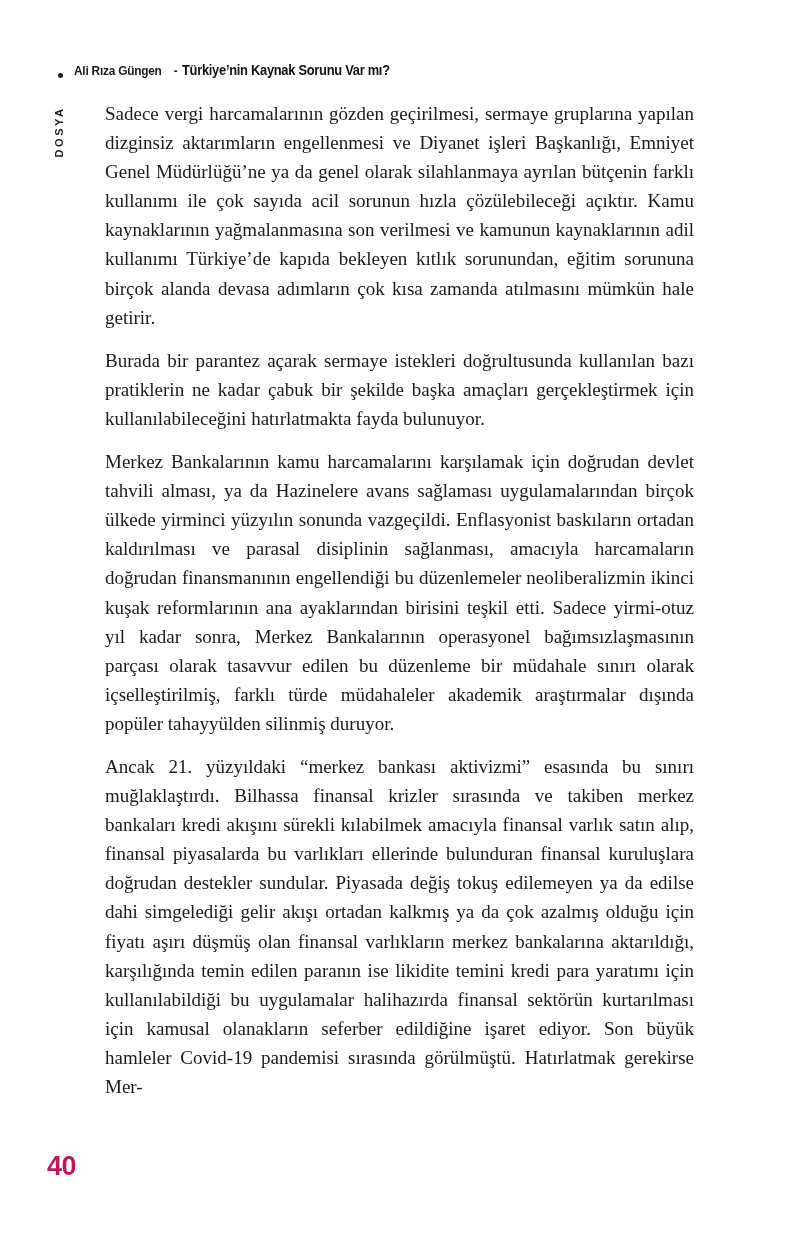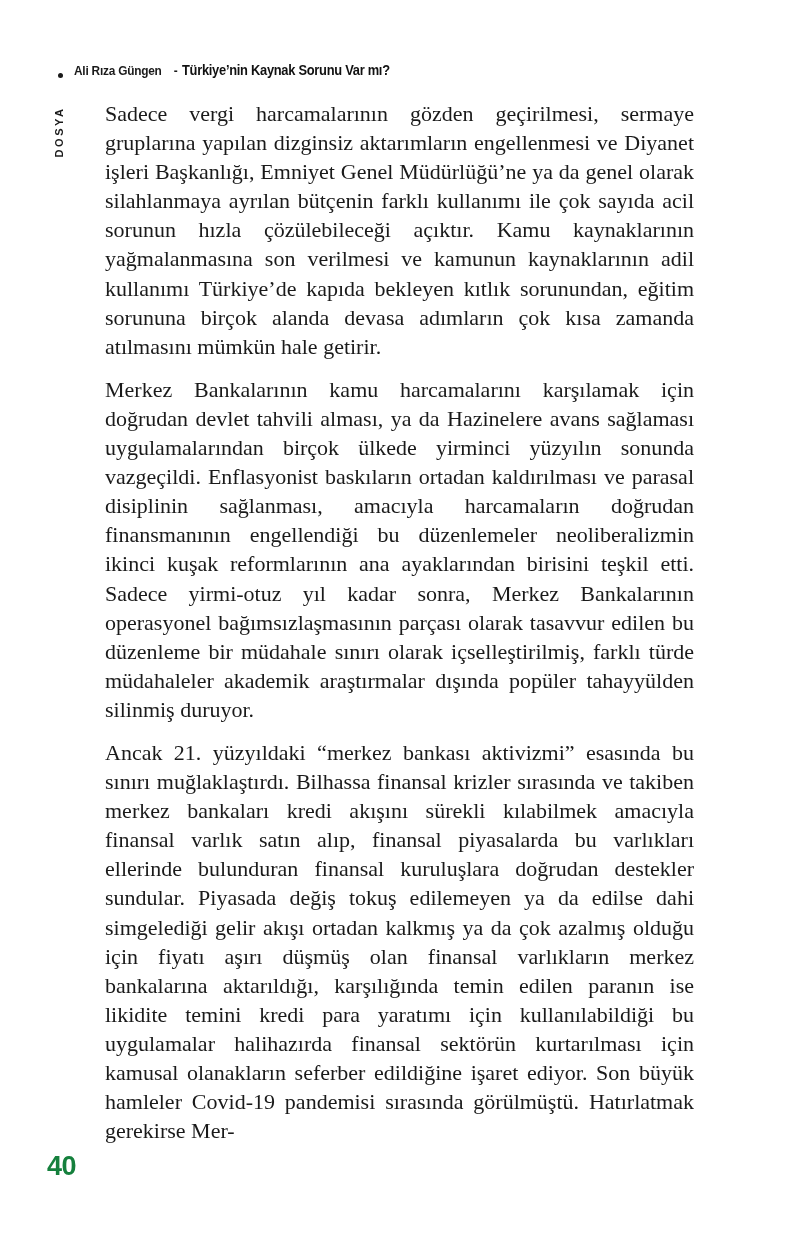--- a/index.html
+++ b/index.html
@@ -87,55 +87,56 @@
   #body-column {
     position: absolute;
     left: 105px;
     top: 99px;
     width: 589px;
   }
   #body-column p {
     margin: 0 0 14px 0;
     text-align: justify;
     text-justify: inter-word;
-    font-size: 22px;
+    font-size: 19px;
     line-height: 29.1px;
     color: #1a1a1a;
     hyphens: none;
     -webkit-hyphens: none;
   }
   #body-column p:last-child {
     margin-bottom: 0;
   }
 
   
   #page-number {
     position: absolute;
     left: 47px;
     top: 1151px;
     font-family: "Liberation Sans", "DejaVu Sans", sans-serif;
     font-size: 27px;
     font-weight: 700;
     letter-spacing: -0.5px;
-    color: #15803d;
+    color: #be185d;
   }
 </style>
 </head>
 <body>
 
 <div id="running-header">
   <span class="bullet-dot"></span>
   <span class="author">Ali Rıza Güngen</span>
   <span class="sep">-</span>
   <span class="article-title">Türkiye’nin Kaynak Sorunu Var mı?</span>
 </div>
 
 <div id="section-marker">
   <span class="vtext">DOSYA</span>
 </div>
 
 <div id="body-column">
   <p>Sadece vergi harcamalarının gözden geçirilmesi, sermaye gruplarına yapılan dizginsiz aktarımların engellenmesi ve Diyanet işleri Başkanlığı, Emniyet Genel Müdürlüğü’ne ya da genel olarak silahlanmaya ayrılan bütçenin farklı kullanımı ile çok sayıda acil sorunun hızla çözülebileceği açıktır. Kamu kaynaklarının yağmalanmasına son verilmesi ve kamunun kaynaklarının adil kullanımı Türkiye’de kapıda bekleyen kıtlık sorunundan, eğitim sorununa birçok alanda devasa adımların çok kısa zamanda atılmasını mümkün hale getirir.</p>
+  <p>Burada bir parantez açarak sermaye istekleri doğrultusunda kullanılan bazı pratiklerin ne kadar çabuk bir şekilde başka amaçları gerçekleştirmek için kullanılabileceğini hatırlatmakta fayda bulunuyor.</p>
   <p>Merkez Bankalarının kamu harcamalarını karşılamak için doğrudan devlet tahvili alması, ya da Hazinelere avans sağlaması uygulamalarından birçok ülkede yirminci yüzyılın sonunda vazgeçildi. Enflasyonist baskıların ortadan kaldırılması ve parasal disiplinin sağlanması, amacıyla harcamaların doğrudan finansmanının engellendiği bu düzenlemeler neoliberalizmin ikinci kuşak reformlarının ana ayaklarından birisini teşkil etti. Sadece yirmi-otuz yıl kadar sonra, Merkez Bankalarının operasyonel bağımsızlaşmasının parçası olarak tasavvur edilen bu düzenleme bir müdahale sınırı olarak içselleştirilmiş, farklı türde müdahaleler akademik araştırmalar dışında popüler tahayyülden silinmiş duruyor.</p>
   <p>Ancak 21. yüzyıldaki “merkez bankası aktivizmi” esasında bu sınırı muğlaklaştırdı. Bilhassa finansal krizler sırasında ve takiben merkez bankaları kredi akışını sürekli kılabilmek amacıyla finansal varlık satın alıp, finansal piyasalarda bu varlıkları ellerinde bulunduran finansal kuruluşlara doğrudan destekler sundular. Piyasada değiş tokuş edilemeyen ya da edilse dahi simgelediği gelir akışı ortadan kalkmış ya da çok azalmış olduğu için fiyatı aşırı düşmüş olan finansal varlıkların merkez bankalarına aktarıldığı, karşılığında temin edilen paranın ise likidite temini kredi para yaratımı için kullanılabildiği bu uygulamalar halihazırda finansal sektörün kurtarılması için kamusal olanakların seferber edildiğine işaret ediyor. Son büyük hamleler Covid-19 pandemisi sırasında görülmüştü. Hatırlatmak gerekirse Mer-</p>
 </div>
 
 <div id="page-number">40</div>
 
 </body></html>

